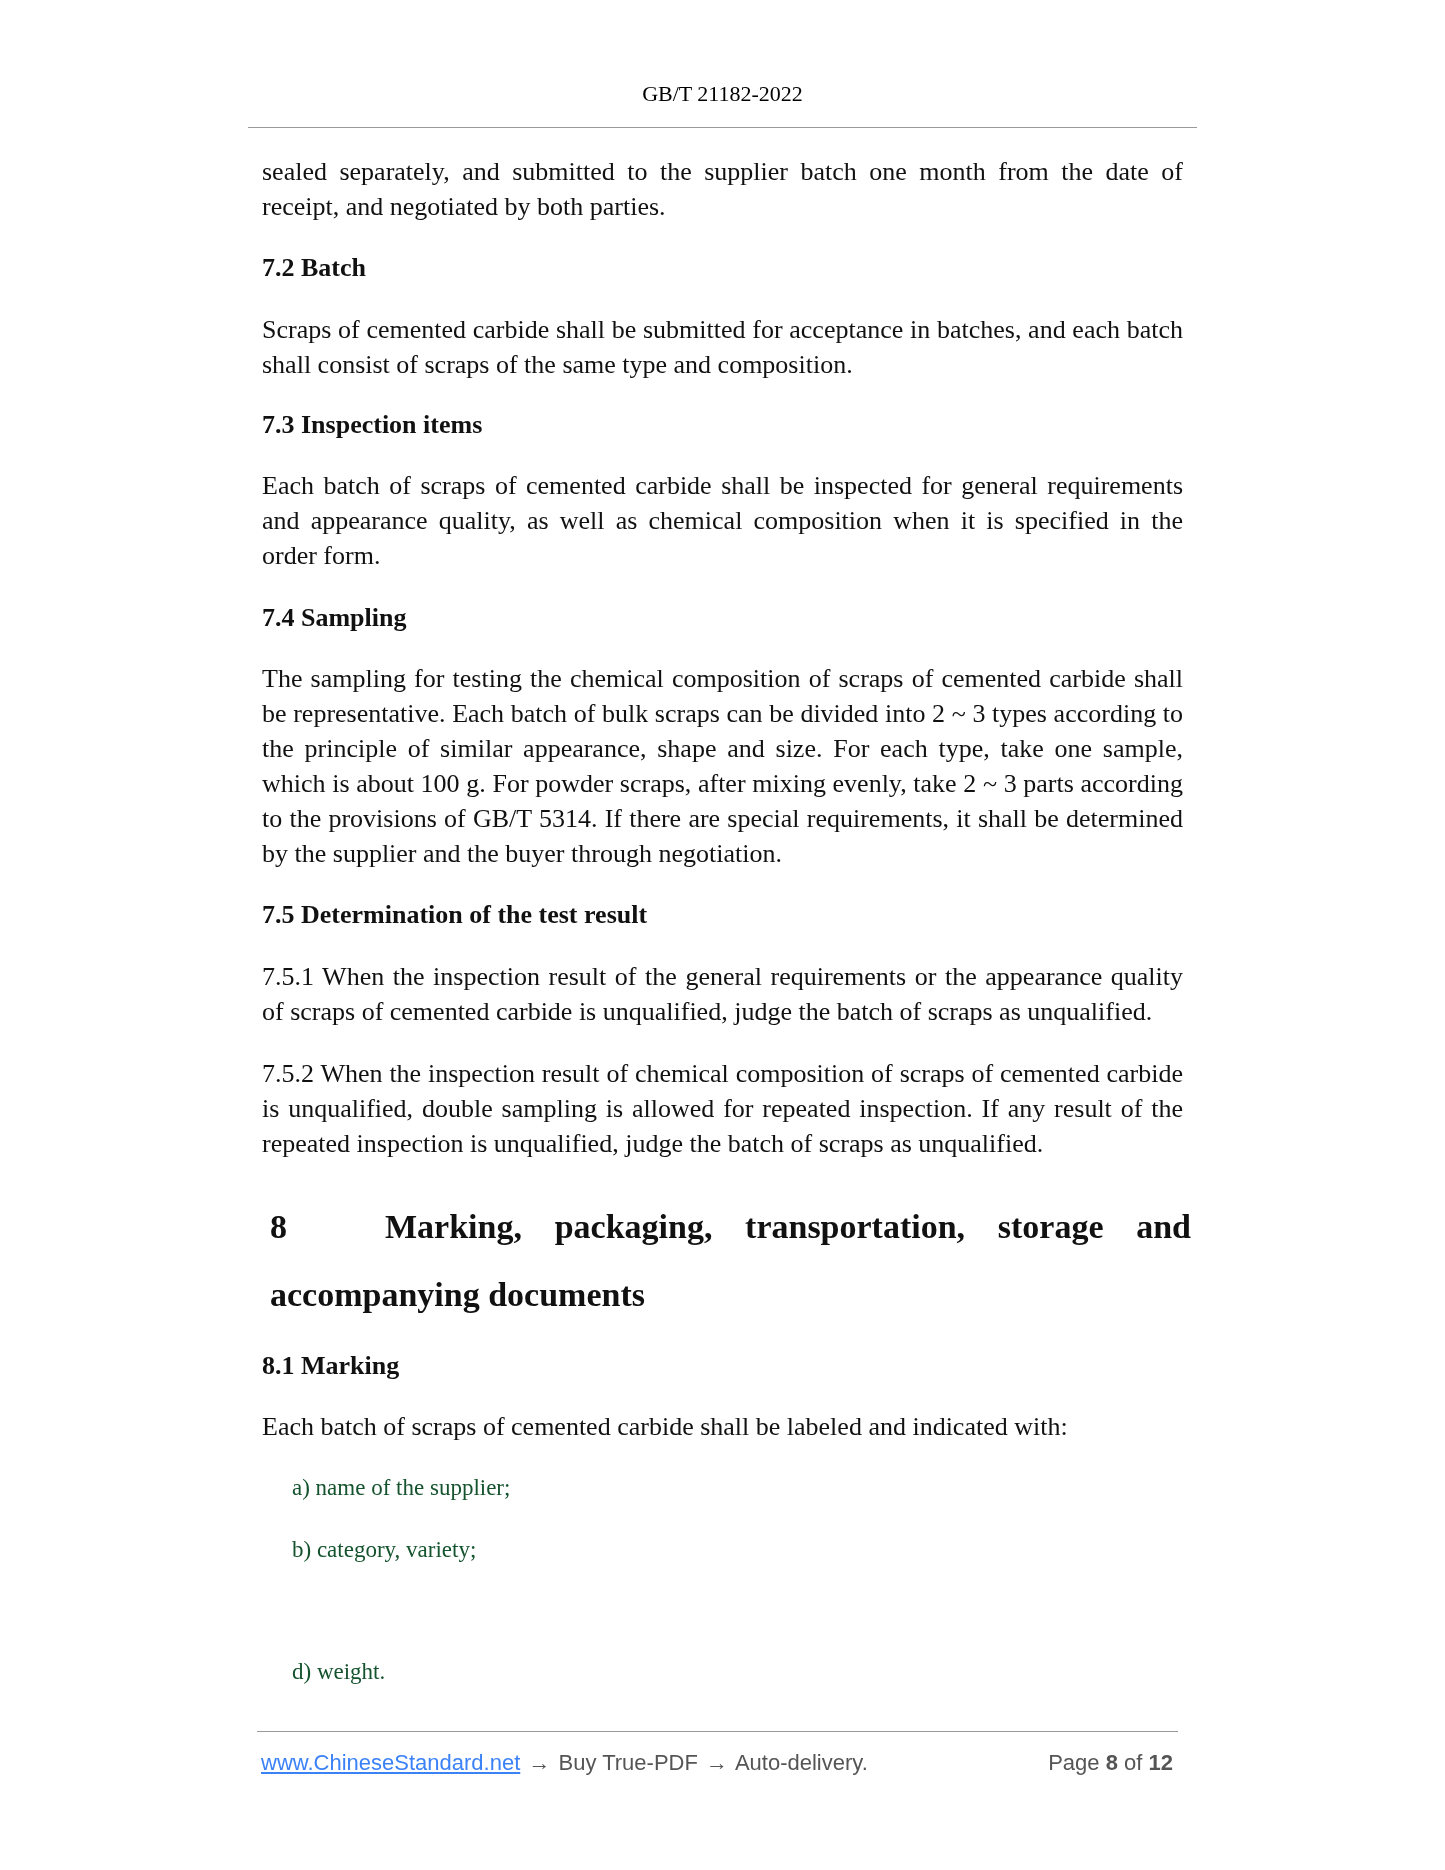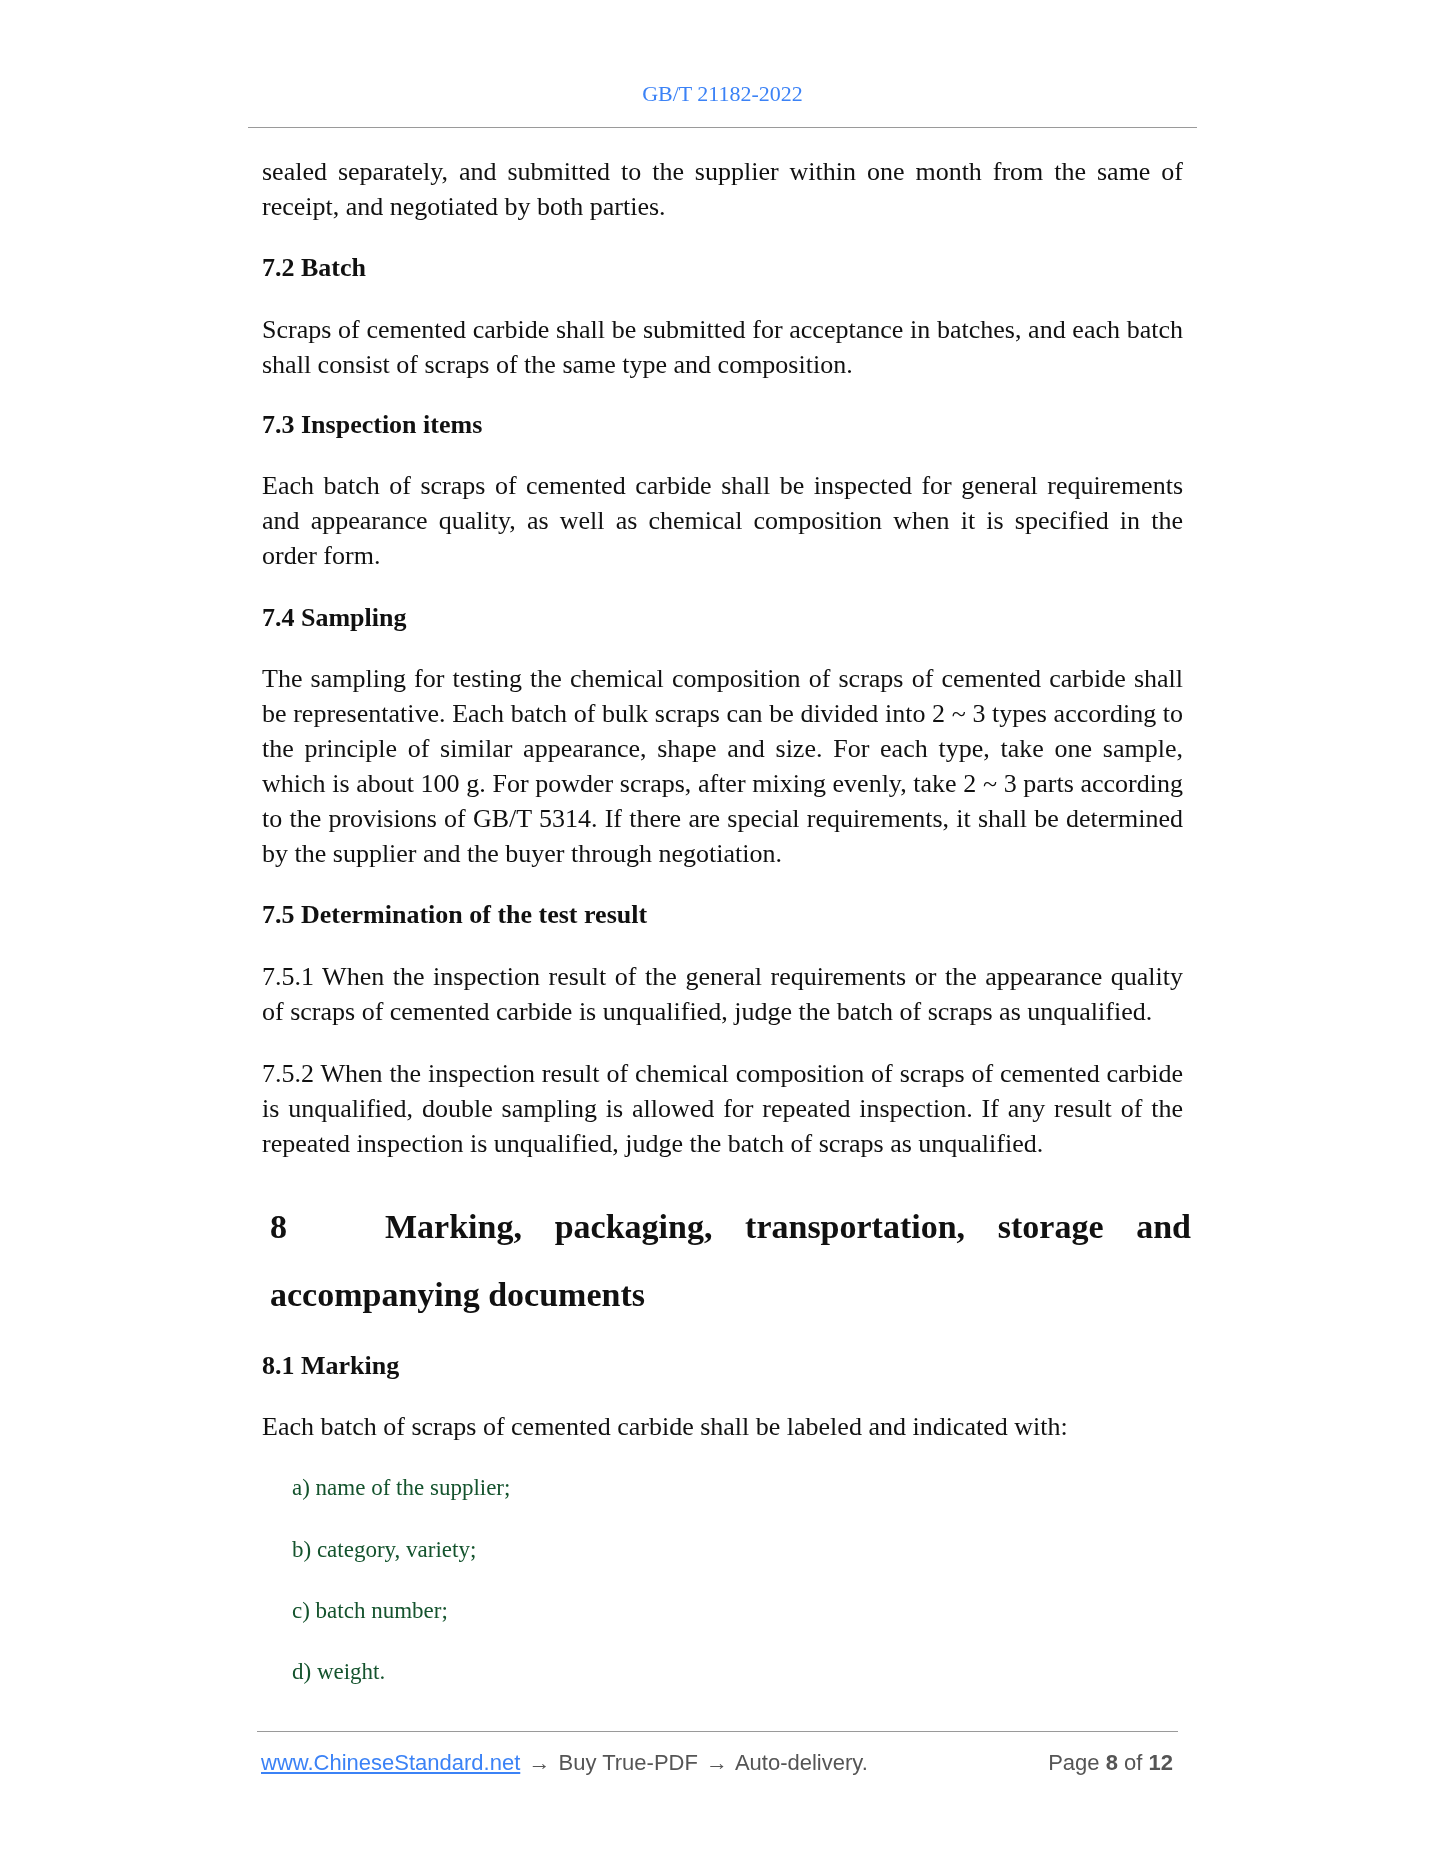--- a/index.html
+++ b/index.html
@@ -20,21 +20,21 @@
     background: #ffffff;
   }
   .running-header {
     position: absolute;
     left: 0; width: 1445px;
     top: 79px;
     text-align: center;
     font-family: "Liberation Serif", "DejaVu Serif", serif;
     font-size: 22px;
     line-height: 30px;
-    color: #3b82f6;
+    color: #000000;
   }
   .rule {
     position: absolute;
     height: 0;
     border-top: 1.5px solid #9a9a9a;
   }
   .rule.header-rule { left: 248px; width: 949px; top: 127px; }
   .rule.footer-rule { left: 257px; width: 921px; top: 1731px; }
 
   .blk {
@@ -107,21 +107,21 @@
   .footer .arrow { padding: 0 2px; }
 </style>
 </head>
 <body>
 
 <div class="page">
 
   <div class="running-header">GB/T 21182-2022</div>
   <div class="rule header-rule"></div>
 
-  <p class="blk para" style="top:154px;">sealed separately, and submitted to the supplier within one month from the same of receipt, and negotiated by both parties.</p>
+  <p class="blk para" style="top:154px;">sealed separately, and submitted to the supplier batch one month from the date of receipt, and negotiated by both parties.</p>
 
   <div class="blk subhead" style="top:250px;">7.2 Batch</div>
   <p class="blk para" style="top:312px;">Scraps of cemented carbide shall be submitted for acceptance in batches, and each batch shall consist of scraps of the same type and composition.</p>
 
   <div class="blk subhead" style="top:407px;">7.3 Inspection items</div>
   <p class="blk para" style="top:468px;">Each batch of scraps of cemented carbide shall be inspected for general requirements and appearance quality, as well as chemical composition when it is specified in the order form.</p>
 
   <div class="blk subhead" style="top:600px;">7.4 Sampling</div>
   <p class="blk para" style="top:661px;">The sampling for testing the chemical composition of scraps of cemented carbide shall be representative. Each batch of bulk scraps can be divided into 2 ~ 3 types according to the principle of similar appearance, shape and size. For each type, take one sample, which is about 100 g. For powder scraps, after mixing evenly, take 2 ~ 3 parts according to the provisions of GB/T 5314. If there are special requirements, it shall be determined by the supplier and the buyer through negotiation.</p>
 
@@ -131,21 +131,20 @@
 
   <p class="blk para" style="top:1056px;"><span class="clause-num">7.5.2</span> <span>When the inspection result of chemical composition of scraps of cemented carbide is unqualified, double sampling is allowed for repeated inspection. If any result of the repeated inspection is unqualified, judge the batch of scraps as unqualified.</span></p>
 
   <h1 class="chapter-head" style="top:1185px;"><span class="num">8</span>&nbsp;&nbsp;&nbsp;<span>Marking, packaging, transportation, storage and accompanying documents</span></h1>
 
   <div class="blk subhead" style="top:1348px;">8.1 Marking</div>
   <p class="blk para" style="top:1409px;">Each batch of scraps of cemented carbide shall be labeled and indicated with:</p>
 
   <div class="list-item" style="top:1470px;">a) name of the supplier;</div>
   <div class="list-item" style="top:1532px;">b) category, variety;</div>
-  <div class="list-item" style="top:1593px;">c) batch number;</div>
   <div class="list-item" style="top:1654px;">d) weight.</div>
 
   <div class="rule footer-rule"></div>
 
   <div class="footer">
     <span class="link">www.ChineseStandard.net</span>
     <span class="arrow">→</span>
     <span>Buy True-PDF</span>
     <span class="arrow">→</span>
     <span>Auto-delivery.</span>

